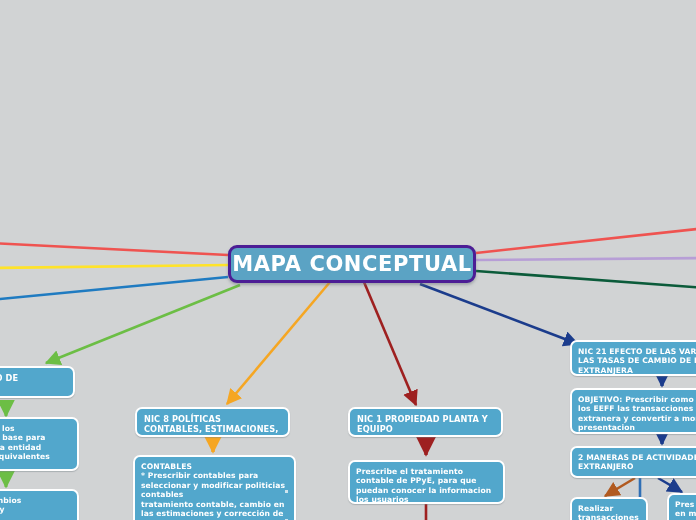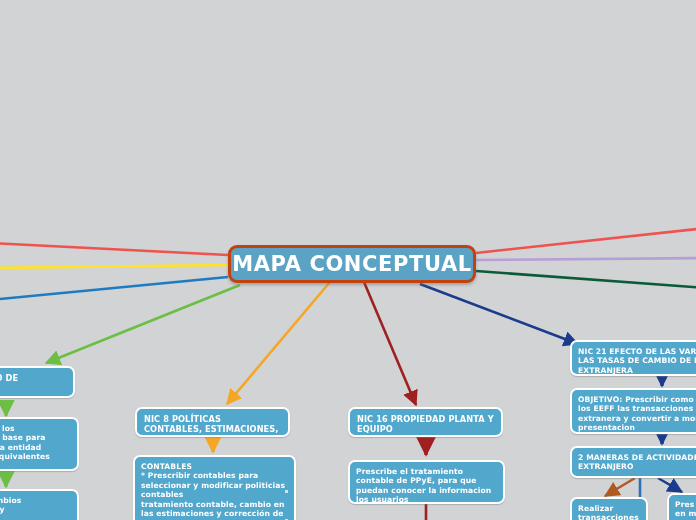--- a/index.html
+++ b/index.html
@@ -39,21 +39,21 @@
     letter-spacing: 0.1px;
     overflow: hidden;
     box-shadow: 0 1px 1px rgba(120,130,135,0.45);
   }
   .node .txt {
     display: block;
     white-space: pre-wrap;
   }
   .central {
     background: #5ba3c4;
-    border: 3px solid #c2410c;
+    border: 3px solid #4c1d95;
     border-radius: 9px;
     color: #ffffff;
     font-size: 21px;
     font-weight: bold;
     letter-spacing: 0.6px;
     display: flex;
     align-items: center;
     justify-content: center;
     box-shadow: 0 2px 3px rgba(110,120,125,0.5);
   }
@@ -157,21 +157,21 @@
 
   <div class="node tiny" style="left:133px; top:455px; width:163px; height:72px;">
     <span class="txt">CONTABLES</span>
     <span class="txt">* Prescribir contables para seleccionar y modificar politicias contables</span>
     <span class="txt">tratamiento contable, cambio en las estimaciones y corrección de errores</span>
     <span class="bullet-dot" style="right:6px; top:33px;"></span>
     <span class="bullet-dot" style="right:6px; top:62px;"></span>
   </div>
 
   <div class="node small" style="left:348px; top:407px; width:155px; height:30px;">
-    <span class="txt">NIC 16 PROPIEDAD PLANTA Y EQUIPO</span>
+    <span class="txt">NIC 1 PROPIEDAD PLANTA Y EQUIPO</span>
   </div>
 
   <div class="node tiny" style="left:348px; top:460px; width:157px; height:44px;">
     <span class="txt">Prescribe el tratamiento contable de PPyE, para que puedan conocer la informacion los usuarios</span>
   </div>
 
   <div class="node tiny" style="left:570px; top:340px; width:150px; height:36px;">
     <span class="txt">NIC 21 EFECTO DE LAS VARIA LAS TASAS DE CAMBIO DE LA EXTRANJERA</span>
   </div>
 

